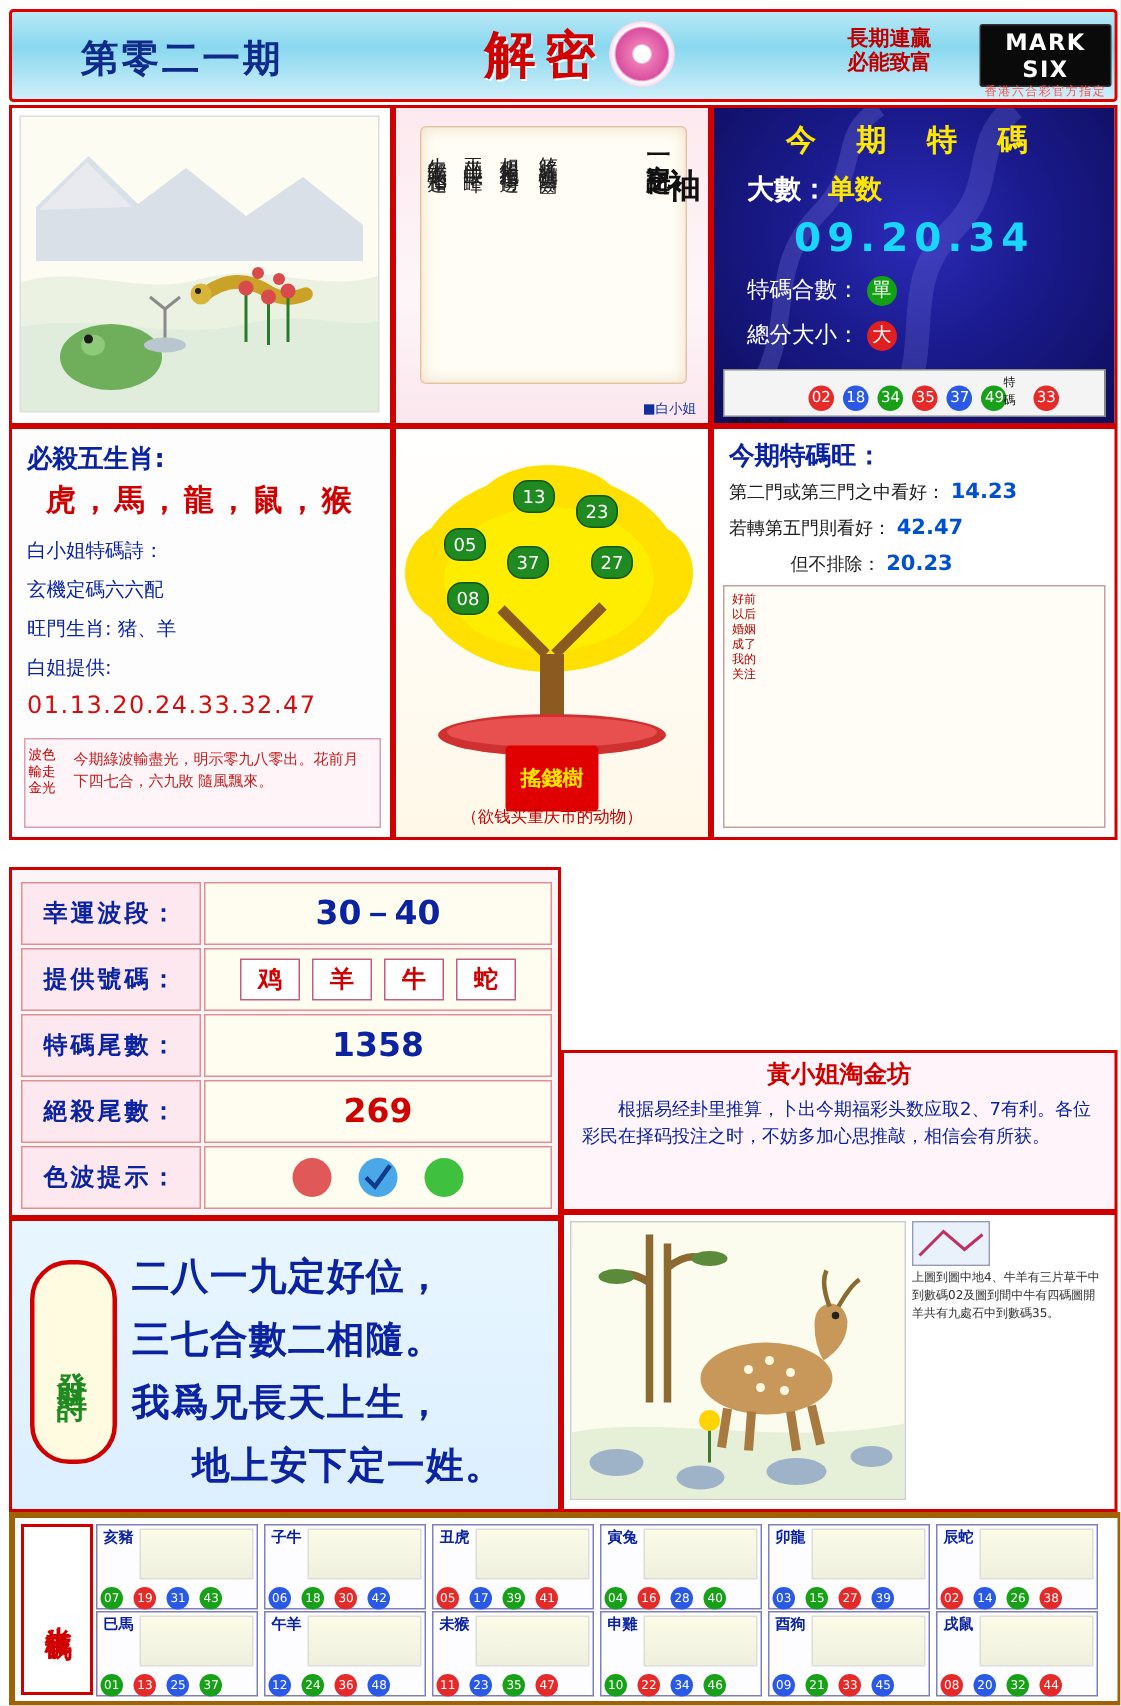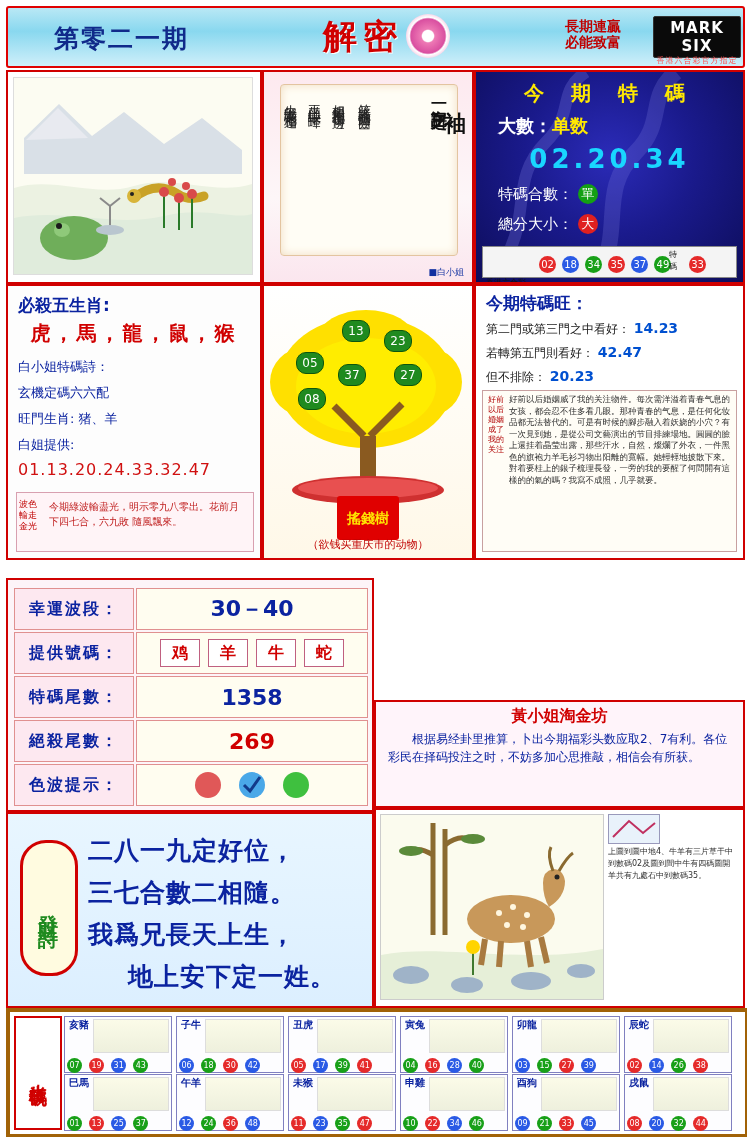--- a/index.html
+++ b/index.html
@@ -201,21 +201,21 @@
 
   <div class="tema-box">
     <svg class="abs" style="left:0;top:0;" width="263" height="206">
       <path d="M20 200 C60 150 30 110 70 70 C100 40 80 20 110 0" stroke="#6a6ad0" stroke-width="12" fill="none" opacity="0.35"></path>
       <path d="M120 206 C150 160 120 120 160 80 C190 50 170 25 200 0" stroke="#7a7ae0" stroke-width="16" fill="none" opacity="0.25"></path>
     </svg>
     <div class="tema-title">今 期 特 碼</div>
     <div class="tema-l1">
       <span>大數：</span><b>单数</b>
     </div>
-    <div class="tema-nums">02.20.34</div>
+    <div class="tema-nums">09.20.34</div>
     <div class="tema-l2">
       <span>特碼合數：</span>
       <span class="chip green">單</span>
     </div>
     <div class="tema-l3">
       <span>總分大小：</span>
       <span class="chip red">大</span>
     </div>
     <div class="lotto">
       <div class="lbl">
@@ -281,26 +281,25 @@
   </div>
 
   <div class="wang-box">
     <div class="wang-t">今期特碼旺：</div>
     <div class="wang-l" style="top:34px;">
       <span>第二門或第三門之中看好：</span> <b>14.23</b>
     </div>
     <div class="wang-l" style="top:58px;">
       <span>若轉第五門則看好：</span> <b>42.47</b>
     </div>
-    <div class="wang-l" style="top:82px;">
+    <div class="wang-l" style="top:82px;margin-left:41px;">
       <span>但不排除：</span> <b>20.23</b>
     </div>
     <div class="story">
       <div class="story-tag">好前<br>以后<br>婚姻<br>成了<br>我的<br>关注</div>
-      <div class="story-txt">好前以后婚姻威了我的关注物件。每次需洋溢着青春气息的女孩，都会忍不住多看几眼。那种青春的气息，是任何化妆品都无法替代的。可是有时候的腳步融入着妖娆的小穴？有一次見到她，是從公司文藝演出的节目排練場地。圓圓的臉上還挂着晶莹出露，那些汗水，自然，燦爛了外衣，一件黑色的旗袍力羊毛衫习物出阳離的寬幅。她輕輕地披散下來。對着要桂上的銀子梳理長發，一旁的我的要醒了何間開有這樣的的氣的嗎？我寫不成照，几乎就要。</div>
     </div>
   </div>
 
   <div class="tbl-box">
     <div class="trow" style="top:8px;">
       <div class="tlab">幸運波段：</div>
       <div class="tval">30－40</div>
     </div>
     <div class="trow" style="top:52px;">
       <div class="tlab">提供號碼：</div>

